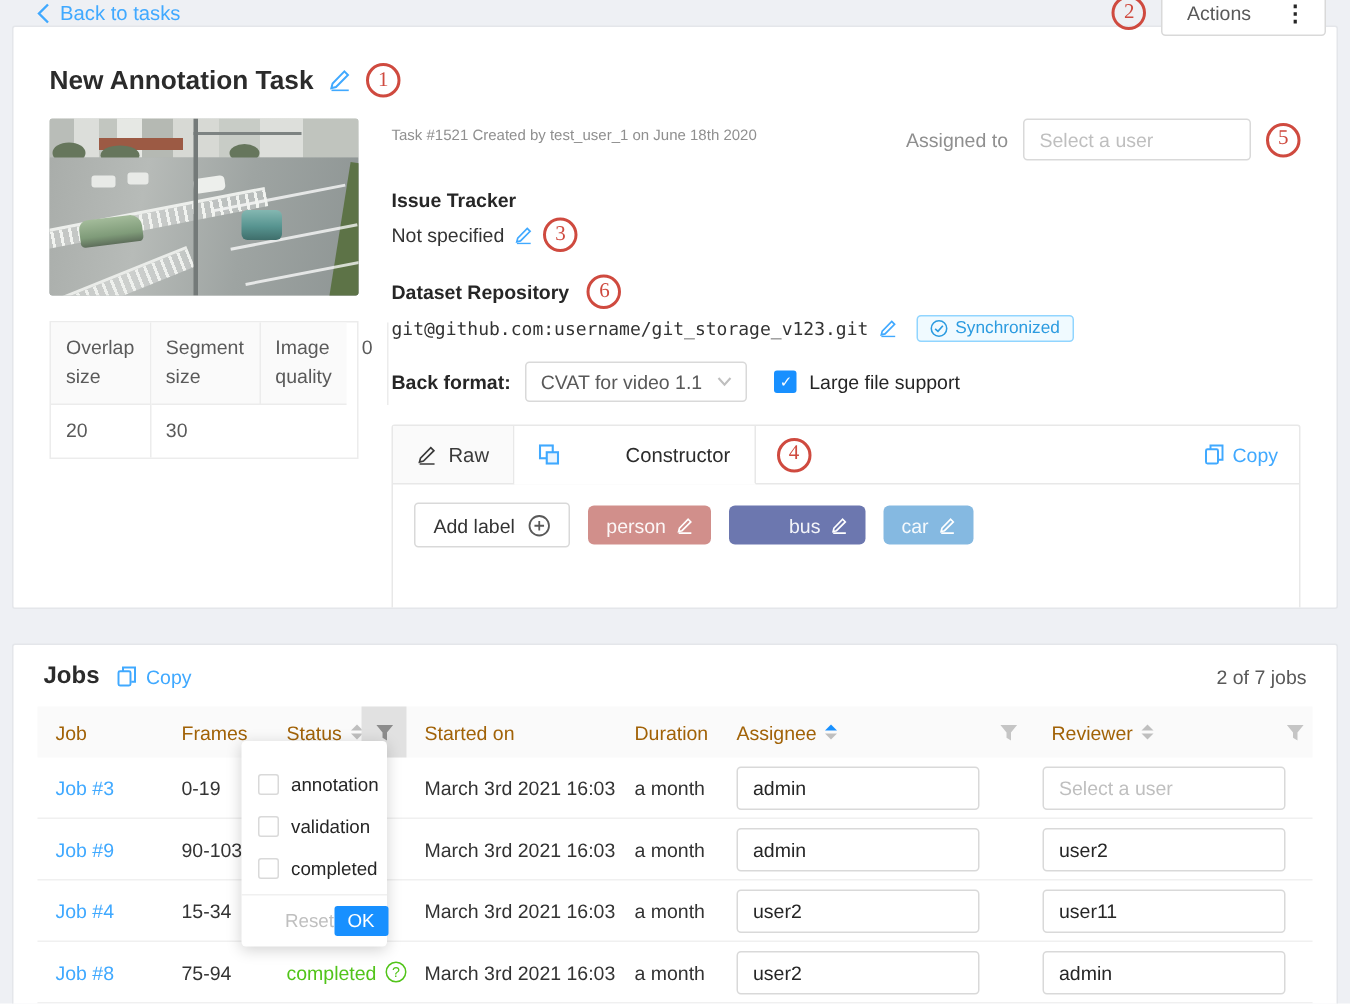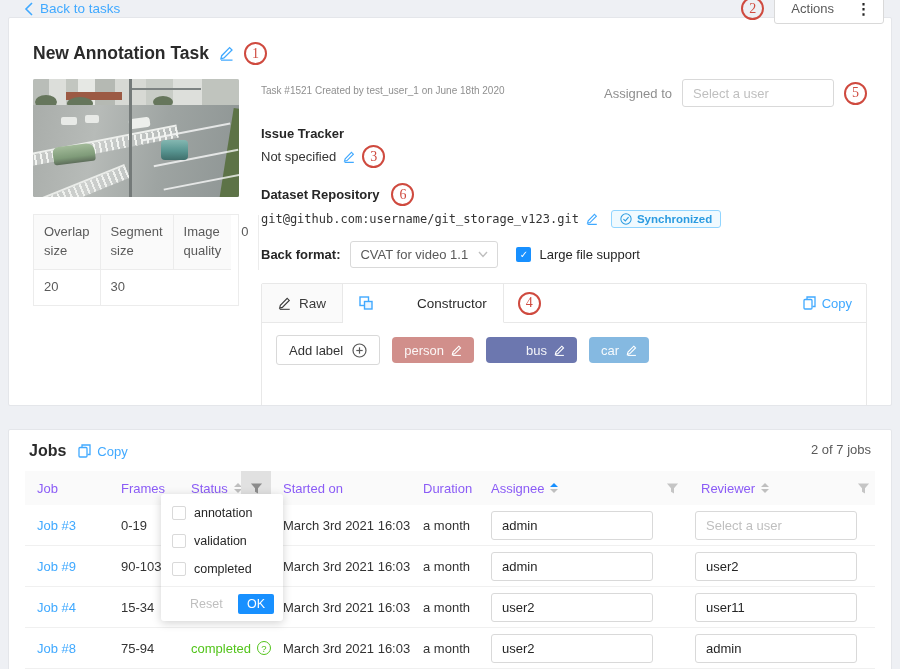--- a/index.html
+++ b/index.html
@@ -78,21 +78,21 @@
     font-family: inherit; font-size: 13px; color: #262626; background: #fff; width: 152px;
   }
   .ipt::placeholder { color: #bfbfbf; }
   .section-label { font-weight: 700; font-size: 13px; color: #262626; }
   .issue-block { margin-top: 19px; }
   .value-line { margin-top: 4px; display: flex; align-items: center; gap: 7px; font-size: 13px; color: #333; }
   .repo-block { margin-top: 15px; }
   .repo-label-line { display: flex; align-items: center; gap: 12px; }
   .repo-url { font-family: "DejaVu Sans Mono", monospace; font-size: 12px; color: #333; }
   .sync-badge { display: inline-flex; align-items: center; gap: 5px; border: 1px solid #91d5ff; background: #f0faff;
-    color: #2b9be0; border-radius: 3px; padding: 2px 8px; font-size: 11.5px; margin-left: 6px; font-weight: bold; }
+    color: #2b9be0; border-radius: 3px; padding: 2px 8px; font-size: 11.5px; margin-left: 6px; }
   .format-row { margin-top: 13px; display: flex; align-items: center; gap: 10px; }
   .select-box { display: inline-flex; align-items: center; justify-content: space-between; gap: 8px;
     border: 1px solid #d9d9d9; border-radius: 3px; height: 27px; padding: 0 9px; width: 148px;
     font-size: 13px; color: #595959; background: #fff; cursor: pointer; }
   .checkbox-wrap { display: inline-flex; align-items: center; gap: 8px; margin-left: 8px; cursor: pointer; }
   .cb-checked { width: 15px; height: 15px; background: #1890ff; border-radius: 2px; color: #fff;
     display: inline-flex; align-items: center; justify-content: center; font-size: 10px; }
   
   .tabs-card { margin-top: 15px; border: 1px solid #e8e8e8; border-radius: 2px; height: 146px; }
   .tab-bar { display: flex; align-items: stretch; border-bottom: 1px solid #e8e8e8; height: 39px; padding: 0; }
@@ -108,42 +108,42 @@
   .add-label-btn { display: inline-flex; align-items: center; gap: 9px; height: 30px; padding: 0 12px;
     border: 1px solid #d9d9d9; border-radius: 3px; background: #fff; font-family: inherit; font-size: 13px;
     color: #333; cursor: pointer; }
   .chip { display: inline-flex; align-items: center; gap: 7px; height: 26px; padding: 0 12px; border-radius: 4px;
     color: rgba(255,255,255,.92); font-size: 13px; cursor: pointer; }
   .chip-person { background: #d18f8b; }
   .chip-bus { background: #6c77af; padding-left: 40px; }
   .chip-car { background: #85b9e1; }
   
   .card2 { margin-top: 23px; padding: 12px 16px 0 16px; position: relative; height: 246px; }
-  .jobs-head { display: flex; margin-bottom: 11px; padding: 0 4px; }
+  .jobs-head { display: flex; align-items: center; margin-bottom: 11px; padding: 0 4px; }
   .jobs-title { font-size: 16px; font-weight: 700; color: #2b2b2b; margin-right: 12px; }
   .jobs-count { margin-left: auto; font-size: 13px; color: #595959; }
   .jgrid { display: grid; grid-template-columns: 84px 70px 62px 30px 140px 68px 176px 34px 162px 1fr; align-items: center; }
-  .jheader { background: #fafafa; height: 34px; color: #8b5cf6; font-size: 13px; }
+  .jheader { background: #fafafa; height: 34px; color: #a16207; font-size: 13px; }
   .jheader .hcell { display: flex; align-items: center; gap: 6px; padding-left: 12px; height: 100%; }
   .hcell.center { justify-content: center; padding-left: 0; }
   .funnel-active { background: #e1e1e1; }
   .sorter { display: inline-flex; flex-direction: column; gap: 2px; }
   .caret-up { width: 0; height: 0; border-left: 4px solid transparent; border-right: 4px solid transparent; border-bottom: 4px solid #bfbfbf; }
   .caret-down { width: 0; height: 0; border-left: 4px solid transparent; border-right: 4px solid transparent; border-top: 4px solid #bfbfbf; }
   .caret-up.on { border-bottom-color: #1890ff; }
   .jrow { height: 41px; border-bottom: 1px solid #f0f0f0; font-size: 13px; color: #333; }
   .jrow .cell { padding-left: 12px; }
   .job-link { color: #40a9ff; cursor: pointer; }
   .status-completed { color: #52c41a; display: inline-flex; align-items: center; gap: 6px; }
   .help-circ { width: 14px; height: 14px; border: 1px solid #52c41a; border-radius: 50%; color: #52c41a;
     font-size: 9.5px; display: inline-flex; align-items: center; justify-content: center; }
   .row-ipt { width: 162px; height: 29px; }
   
-  .filter-dd { position: absolute; left: 152px; top: 64px; width: 122px; background: #fff; border-radius: 3px;
-    box-shadow: 0 2px 10px rgba(0,0,0,.18); z-index: 5; padding-top: 5px; }
+  .filter-dd { position: absolute; left: 152px; top: 64px; width: 97px; background: #fff; border-radius: 3px;
+    box-shadow: 0 2px 10px rgba(0,0,0,.18); z-index: 5; padding-top: 15px; }
   .dd-item { display: flex; align-items: center; gap: 8px; padding: 7px 11px; font-size: 12.5px; color: #262626; cursor: pointer; }
   .cb-empty { width: 14px; height: 14px; border: 1px solid #d9d9d9; border-radius: 2px; background: #fff; flex: none; }
   .dd-footer { display: flex; align-items: center; justify-content: space-between; border-top: 1px solid #f0f0f0;
     padding: 7px 9px; margin-top: 3px; }
   .reset-btn { color: #bfbfbf; font-size: 12.5px; background: none; border: none; font-family: inherit; cursor: not-allowed; margin-left: 20px; }
   .ok-btn { background: #1890ff; color: #fff; border: none; border-radius: 2px; font-size: 12.5px;
     padding: 3px 9px; font-family: inherit; cursor: pointer; }
   svg { display: block; }
 </style>
 </head>

